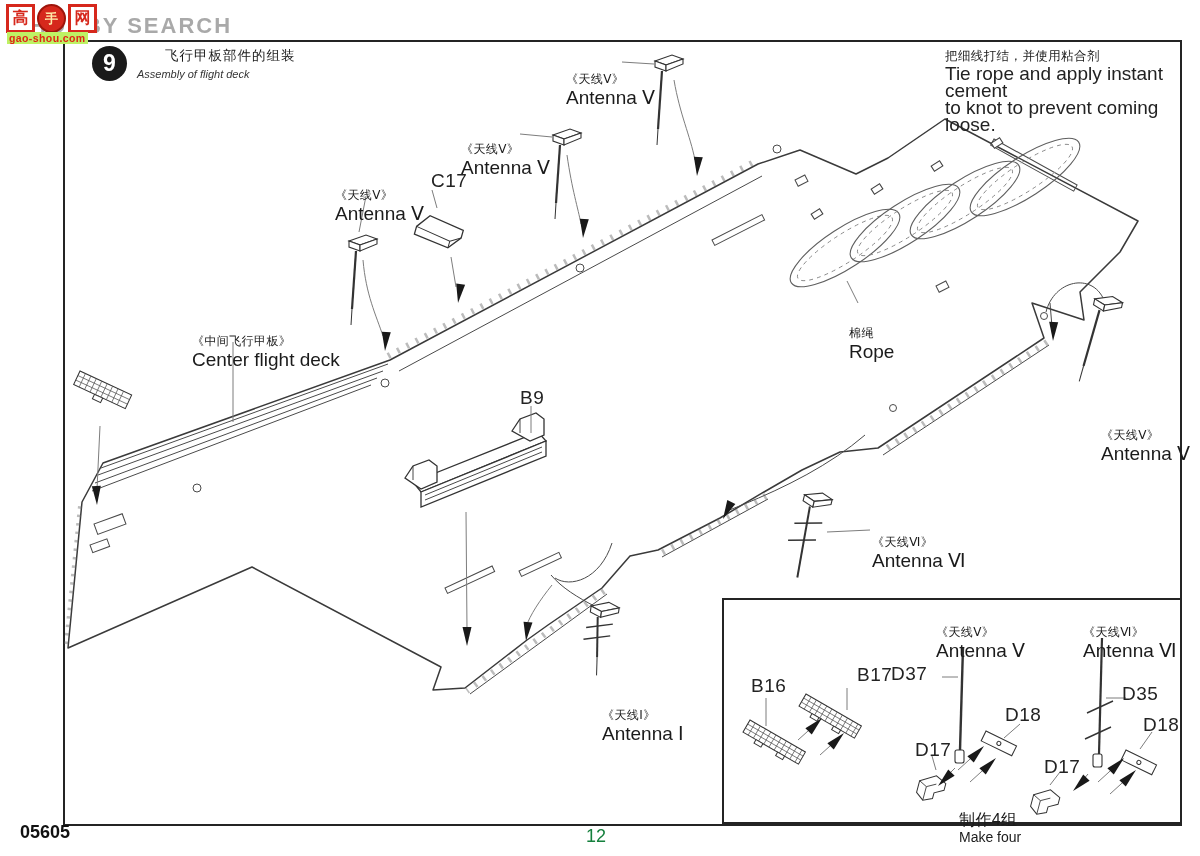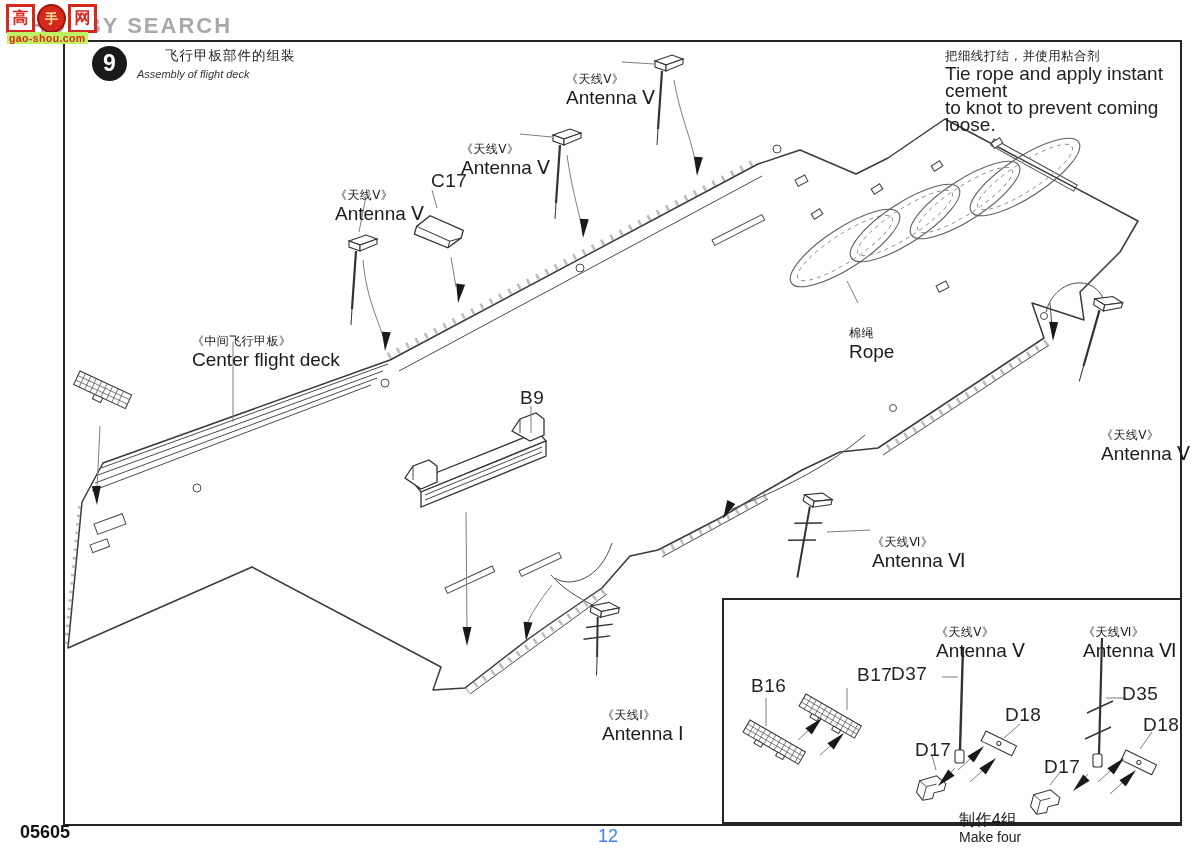--- a/index.html
+++ b/index.html
@@ -36,21 +36,21 @@
   .l-antv4{left:1101px;top:406px;} .l-antvi{left:872px;top:513px;} .l-anti{left:602px;top:686px;}
   .l-c17{left:419px;top:170px;margin-left:12px;} .l-b9{left:520px;top:387px;}
   .l-centerdeck{left:192px;top:312px;} .l-rope{left:849px;top:304px;}
   .l-iantv{left:936px;top:603px;} .l-iantvi{left:1083px;top:603px;}
   .l-b16{left:751px;top:675px;} .l-b17{left:857px;top:664px;} .l-d37{left:891px;top:663px;}
   .l-d17m{left:915px;top:739px;} .l-d18m{left:1005px;top:704px;} .l-make{left:959px;top:788px;}
   .l-d35{left:1122px;top:683px;text-align:center;} .l-d17r{left:1044px;top:756px;} .l-d18r{left:1143px;top:714px;}
   .l-make .zh{font-size:16px;} .l-make .en{font-size:14px;}
   
   .f-kit{left:20px;top:822px;font-size:18px;font-weight:600;color:#111;z-index:3;}
-  .f-page{left:586px;top:826px;font-size:18px;color:#3b82f6;z-index:3;margin-left:12px;}
+  .f-page{left:586px;top:826px;font-size:18px;color:#15803d;z-index:3;}
 </style>
 </head>
 <body>
 
 <div class="abs frame"></div>
 <div class="abs insetbox"></div>
 
 <svg class="abs art" viewBox="0 0 1200 856">
   <defs>
     <polygon id="arrowhead" points="-4.5,-19 4.5,-19 0,0"></polygon>

